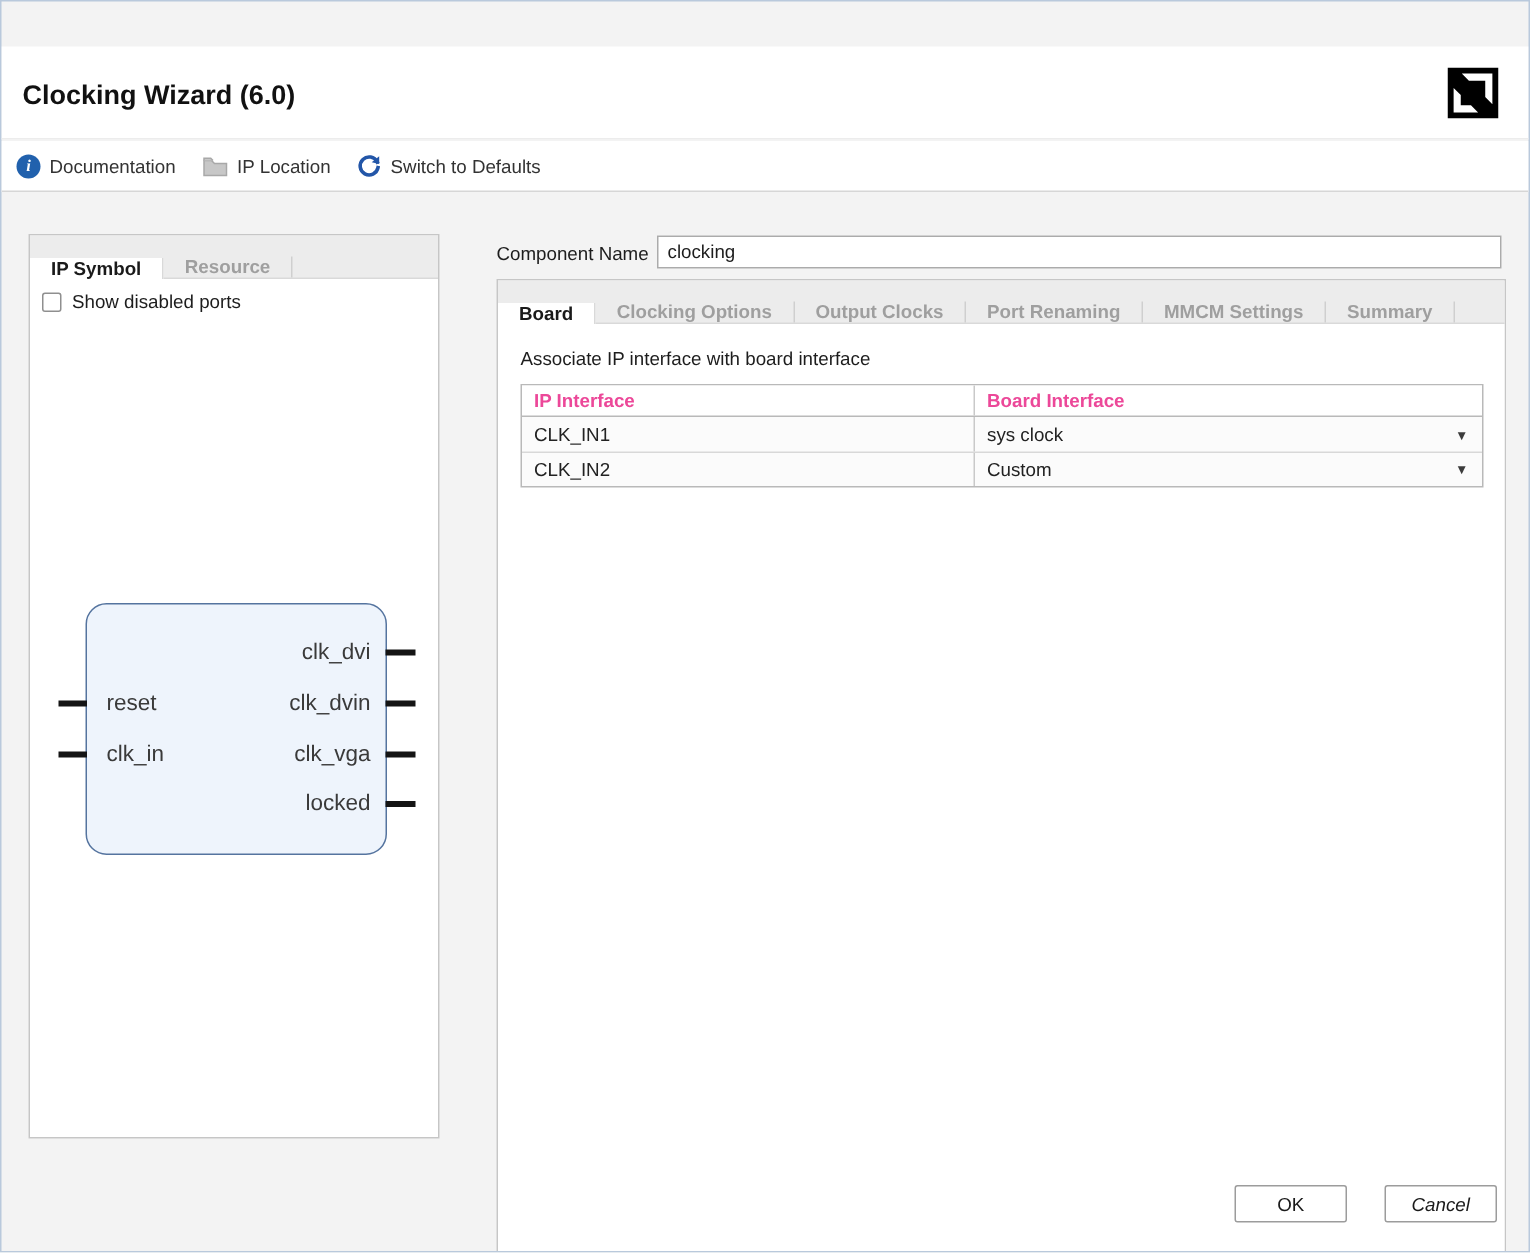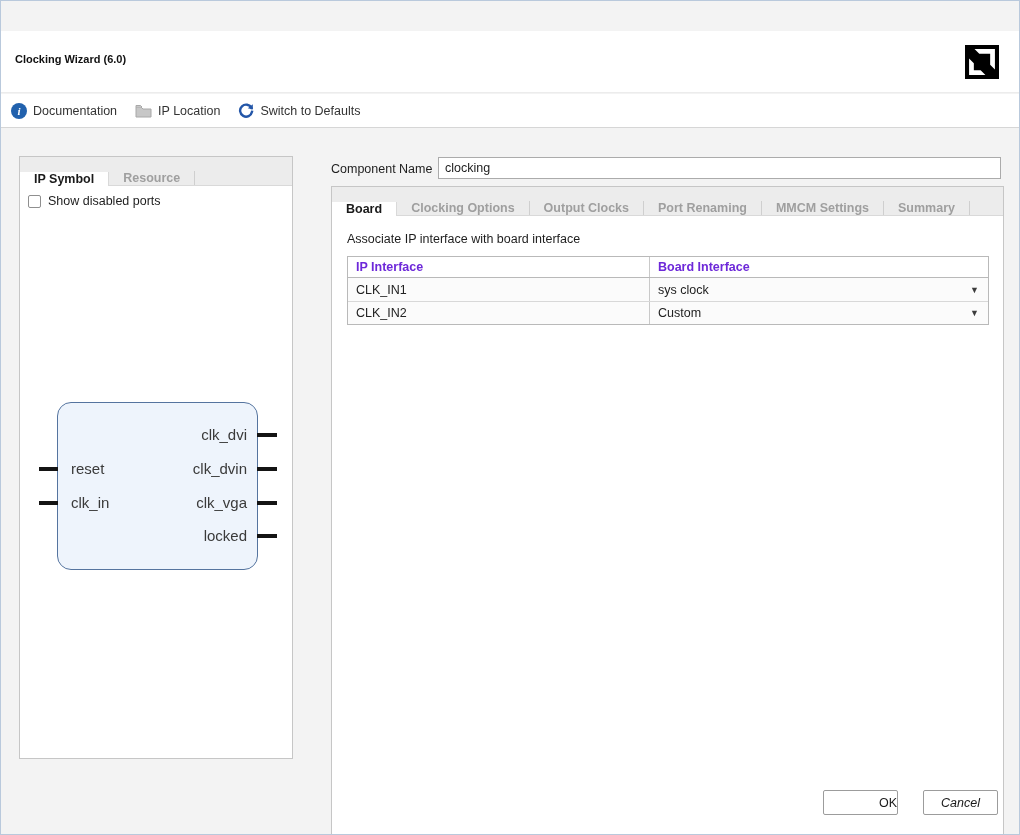--- a/index.html
+++ b/index.html
@@ -32,21 +32,21 @@
     width: 20px; height: 20px; text-align: center; line-height: 20px;
   }
   
   .header {
     position: absolute; left: 0; top: 30px; width: 100%; height: 62px;
     background: #ffffff;
     border-bottom: 1px solid #ececec;
   }
   .header .page-title {
     position: absolute; left: 14px; top: 22px;
-    font-size: 11px; font-weight: bold; color: #111;
+    font-size: 18px; font-weight: bold; color: #111;
   }
   .header .logo-big { position: absolute; right: 20px; top: 14px; width: 34px; height: 34px; }
   
   .toolbar {
     position: absolute; left: 0; top: 93px; width: 100%; height: 34px;
     background: #ffffff;
     border-bottom: 1px solid #d6d6d6;
     display: flex; align-items: center;
   }
   .tool-item { display: flex; align-items: center; margin-left: 10px; cursor: pointer; }
@@ -112,35 +112,35 @@
   
   .board-table {
     position: absolute; left: 15px; top: 40px; width: 642px;
     border: 1px solid #b9b9b9; background: #fff;
   }
   .tr { display: flex; height: 23px; }
   .tr.head { height: 21px; border-bottom: 1px solid #b9b9b9; background: #fff; }
   .tr.body-row { background: #fbfbfb; }
   .tr.body-row + .tr.body-row { border-top: 1px solid #d8d8d8; }
   .td, .th { display: flex; align-items: center; padding: 0 8px; overflow: hidden; }
-  .th { font-weight: bold; color: #6d28d9; }
+  .th { font-weight: bold; color: #ec4899; }
   .col1 { width: 302px; border-right: 1px solid #c9c9c9; }
   .col2 { flex: 1; position: relative; }
   .dd-arrow {
     position: absolute; right: 9px; top: 50%; transform: translateY(-50%);
     font-size: 9px; color: #3c3c3c;
   }
   
   .btn {
     background: #ffffff; border: 1px solid #9c9c9c; border-radius: 2px;
     color: #1a1a1a; font-family: "Liberation Sans", sans-serif; font-size: 12.5px;
     cursor: pointer; text-align: center;
   }
   .clear-btn { position: absolute; left: 18px; top: 139px; width: 164px; height: 25px; }
-  .ok-btn    { position: absolute; left: 822px; top: 789px; width: 75px; height: 25px; text-align: right; }
+  .ok-btn    { position: absolute; left: 822px; top: 789px; width: 75px; height: 25px; }
   .cancel-btn{ position: absolute; left: 922px; top: 789px; width: 75px; height: 25px; font-style: italic; }
   svg { display: block; }
 </style>
 </head>
 <body>
 
 <div id="window">
 
 
   <div class="header">

